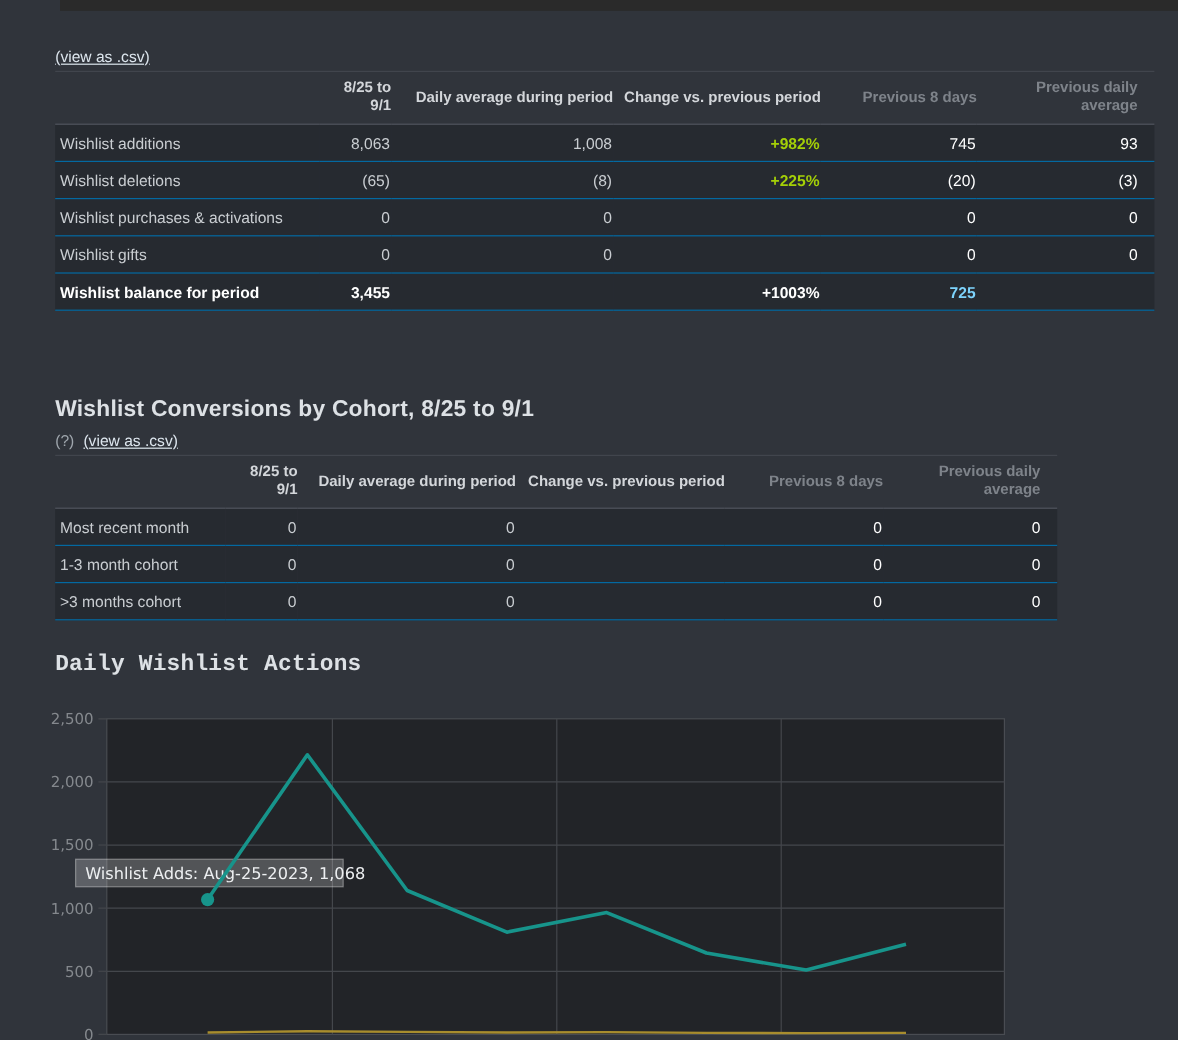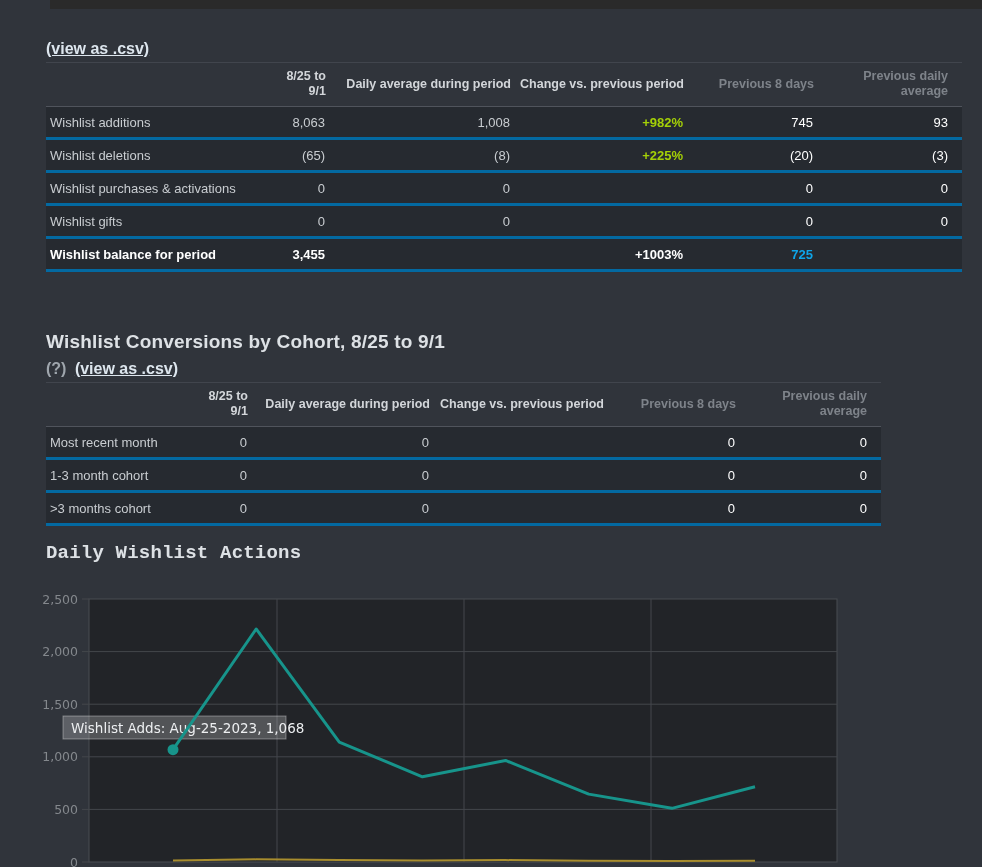--- a/index.html
+++ b/index.html
@@ -5,35 +5,35 @@
   html,body{margin:0;padding:0;}
   body{
     width:982px;height:867px;position:relative;overflow:hidden;
     background:#30343b;
     font-family:"Liberation Sans",sans-serif;
   }
   .top-strip{position:absolute;top:0;left:50px;right:0;height:9px;background:#2a2a2a;}
   .section{position:absolute;left:46px;}
   h2.sec-title{margin:0;font-size:19px;line-height:22px;font-weight:bold;color:#dde1e5;letter-spacing:.2px;}
   .csv-line{margin-top:7px;padding-bottom:4px;border-bottom:1px solid #41454d;
-            font-size:16px;font-weight:bold;color:#c9d2da;}
+            font-size:13px;font-weight:normal;color:#c9d2da;}
   .csv-link{color:#dde6ee;text-decoration:underline;cursor:pointer;}
   .help-link{color:#9fa6ad;text-decoration:none;margin-right:4px;}
   table{border-collapse:collapse;table-layout:fixed;font-size:13px;}
   th{font-size:12.5px;font-weight:bold;color:#d3d6da;text-align:right;
      vertical-align:middle;padding:6px 0 7px 0;border-bottom:1px solid #50545c;line-height:15px;}
   th.gray{color:#7e838a;}
   th.pad,td.pad{padding-right:14px;}
-  td{height:28px;background:#262a30;border-bottom:3px solid #0369a1;
+  td{height:28px;background:#262a30;border-bottom:1px solid #0369a1;
      color:#c9cdd1;text-align:right;white-space:nowrap;}
   td.label{text-align:left;padding-left:4px;}
   td.gray{color:#ffffff;}
   td.green{color:#a4d007;font-weight:bold;}
   tr.bold td{font-weight:bold;color:#ffffff;}
-  tr.bold td.gray{color:#0ea5e9;}
+  tr.bold td.gray{color:#7dd3fc;}
   #chart-svg{position:absolute;left:0;top:588px;font-family:"DejaVu Sans",sans-serif;}
 </style>
 </head>
 <body>
 
 <div class="top-strip"></div>
 
 <div class="section" style="top:33px;width:916px;">
   <div class="csv-line">
     <a class="csv-link">(view as .csv)</a>

